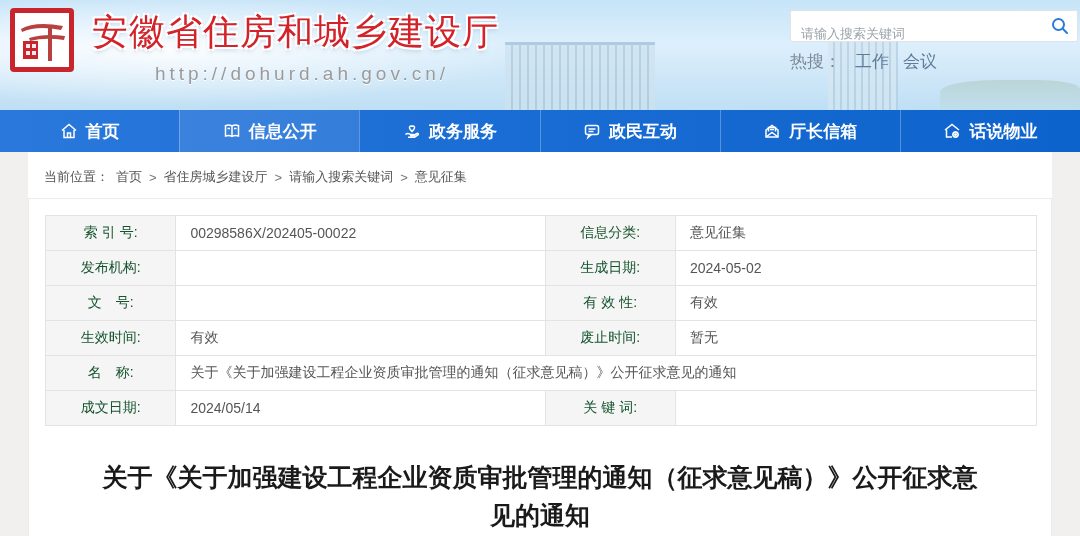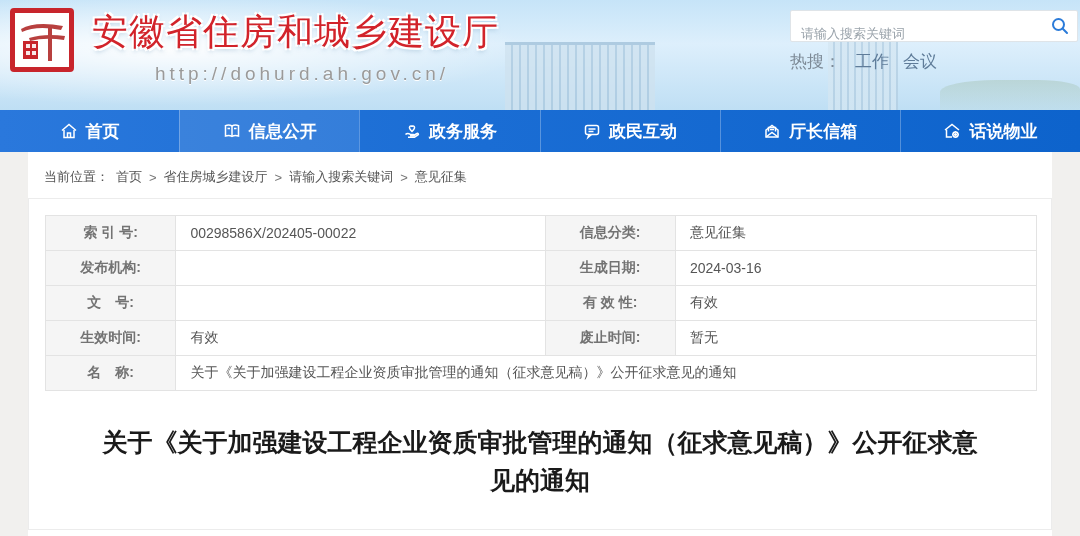--- a/index.html
+++ b/index.html
@@ -104,21 +104,21 @@
 
   table.meta {
     width: 992px; border-collapse: collapse; table-layout: fixed;
     font-size: 14px;
   }
   table.meta td {
     border: 1px solid #e3e3e3; height: 35px; padding: 0 14px;
     color: #555; background: #fff; overflow: hidden; white-space: nowrap;
   }
   table.meta td.lbl {
-    width: 130px; background: #f5f5f5; color: #737373; font-weight: bold;
+    width: 130px; background: #f5f5f5; color: #14532d; font-weight: normal;
     text-align: center; padding: 0 4px;
   }
   table.meta td.val1 { width: 368px; }
   table.meta td.val2 { width: 360px; }
 
   .article-title {
     margin: 32px 48px 0 48px; text-align: center;
     font-size: 25px; font-weight: bold; color: #1a1a1a; line-height: 38px;
   }
 </style>
@@ -245,36 +245,42 @@
           <tr>
         <td class="lbl">索 引 号:</td>
         <td class="val1">00298586X/202405-00022</td>
         <td class="lbl">信息分类:</td>
         <td class="val2">意见征集</td>
       </tr>
       <tr>
         <td class="lbl">发布机构:</td>
         <td class="val1"></td>
         <td class="lbl">生成日期:</td>
-        <td class="val2">2024-03-16</td>
+        <td class="val2">2024-05-02</td>
       </tr>
       <tr>
         <td class="lbl">文　号:</td>
         <td class="val1"></td>
         <td class="lbl">有 效 性:</td>
         <td class="val2">有效</td>
       </tr>
       <tr>
         <td class="lbl">生效时间:</td>
         <td class="val1">有效</td>
         <td class="lbl">废止时间:</td>
         <td class="val2">暂无</td>
       </tr>
       <tr>
         <td class="lbl">名　称:</td>
         <td colspan="3">关于《关于加强建设工程企业资质审批管理的通知（征求意见稿）》公开征求意见的通知</td>
       </tr>
+      <tr>
+        <td class="lbl">成文日期:</td>
+        <td class="val1">2024/05/14</td>
+        <td class="lbl">关 键 词:</td>
+        <td class="val2"></td>
+      </tr>
     </tbody>
       </table>
 
     <h1 class="article-title">关于《关于加强建设工程企业资质审批管理的通知（征求意见稿）》公开征求意见的通知</h1>
   </div>
 </div>
 
 </body></html>

